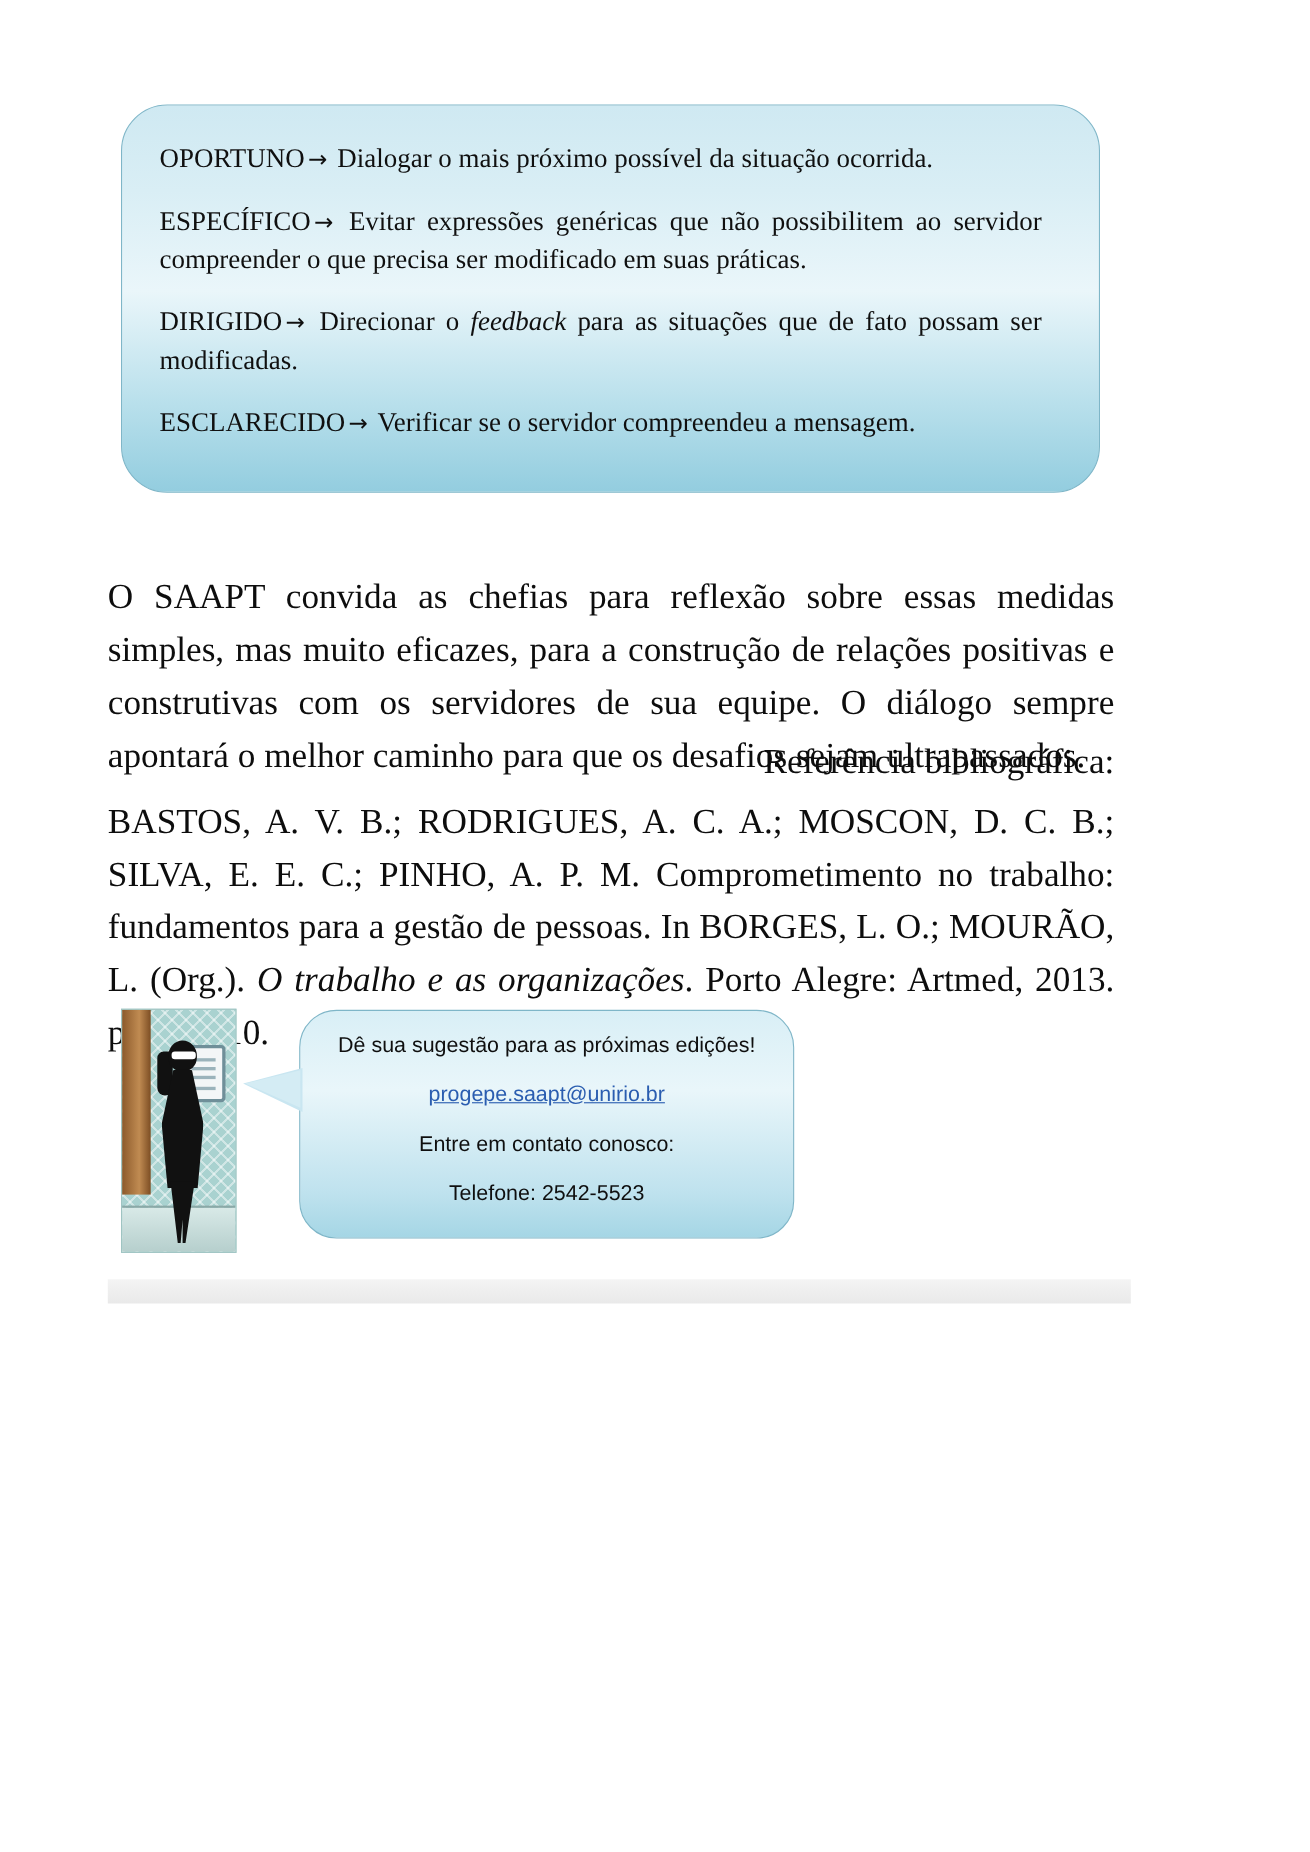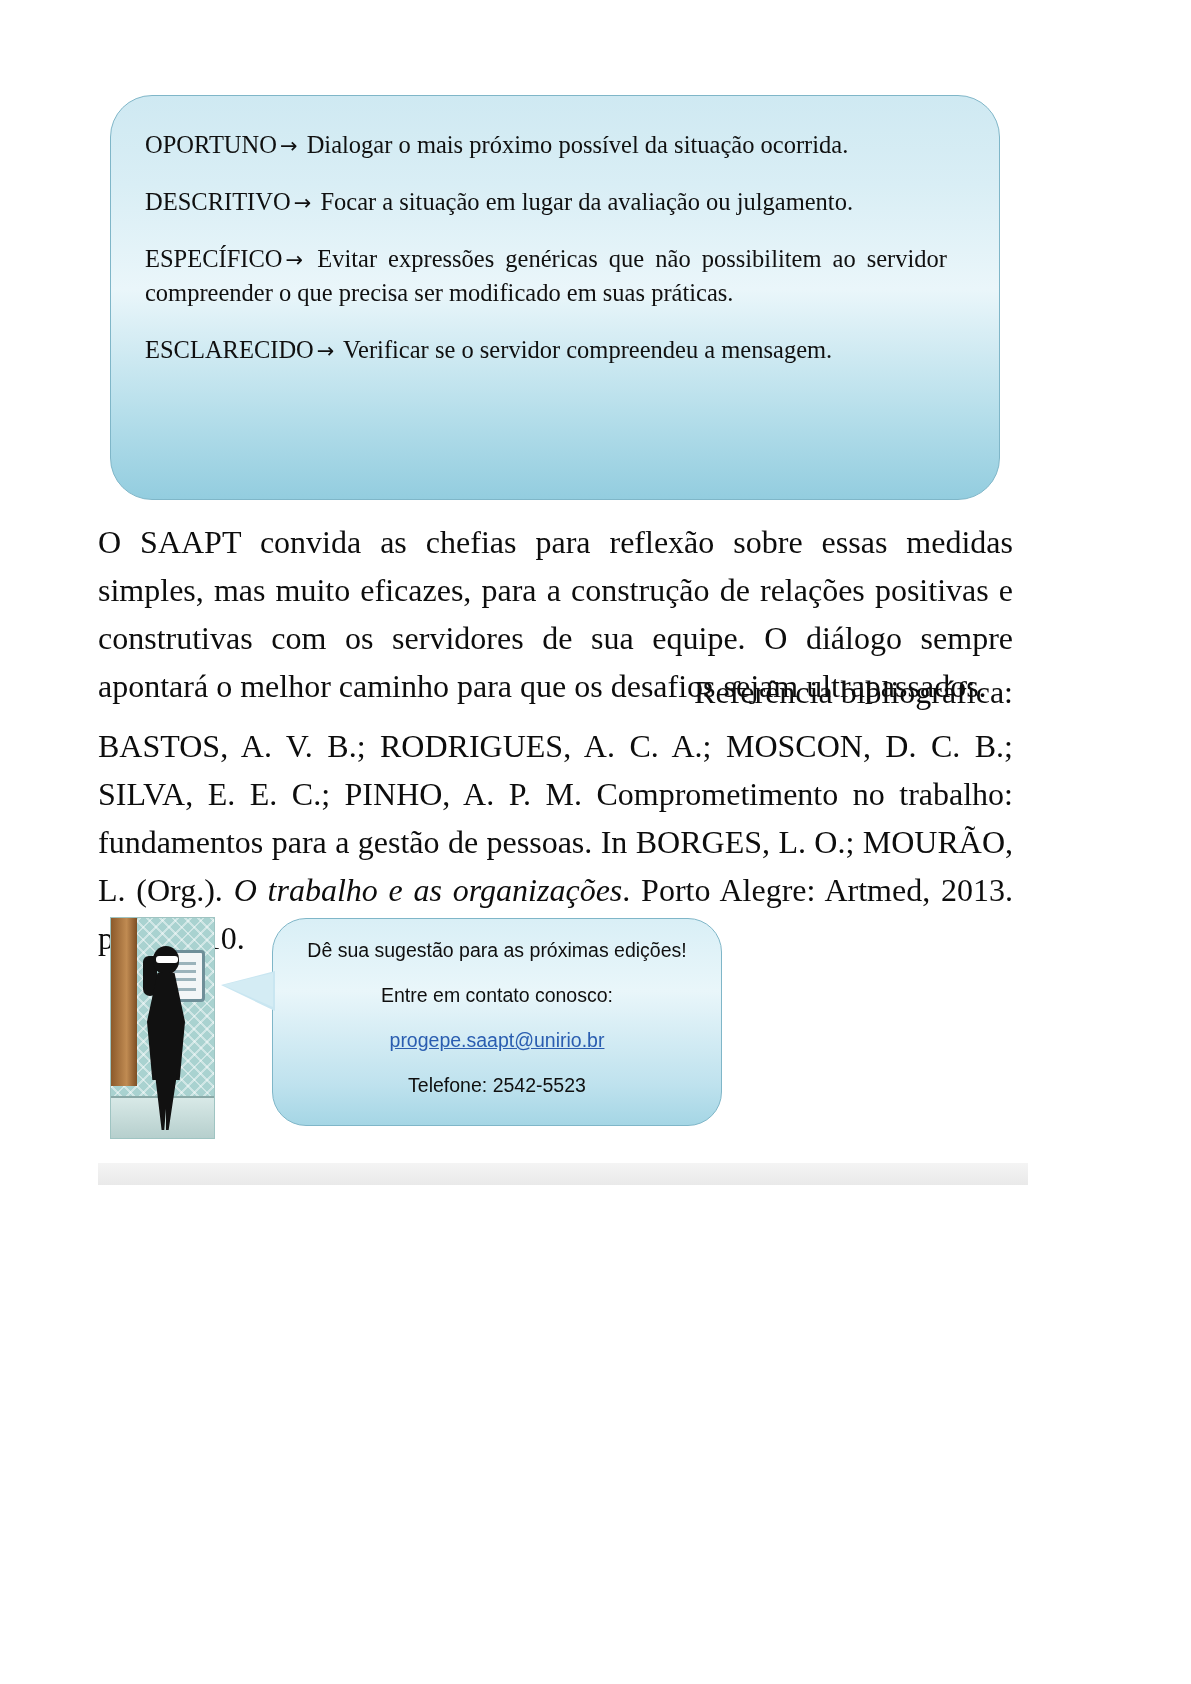--- a/index.html
+++ b/index.html
@@ -15,21 +15,21 @@
     color: #000000;
     overflow: hidden;
   }
 
   
   .callout-box {
     position: absolute;
     left: 110px;
     top: 95px;
     width: 890px;
-    height: 405px;
+    height: 353px;
     border-radius: 42px;
     border: 1px solid #7fb6c8;
     background: linear-gradient(to bottom, #cfe9f2 0%, #d9eef5 22%, #eaf6fa 48%, #b7dfeb 78%, #93cddf 100%);
     box-sizing: border-box;
     padding: 32px 52px 10px 34px;
   }
   .callout-box p {
     margin: 0 0 22px 0;
     font-size: 24.5px;
     line-height: 1.42;
@@ -178,28 +178,28 @@
 </style>
 </head>
 <body>
 
 <div class="callout-box">
 
   <p>
     <span class="term">OPORTUNO</span><span class="arrow">→</span><span> Dialogar o mais próximo possível da situação ocorrida.</span>
   </p>
 
-  <p>
-    <span class="term">DESCRITIVO</span><span class="arrow">→</span><span> Focar a situação em lugar da avaliação ou julgamento.</span>
-  </p>
 
   <p>
     <span class="term">ESPECÍFICO</span><span class="arrow">→</span><span> Evitar expressões genéricas que não possibilitem ao servidor compreender o que precisa ser modificado em suas práticas.</span>
   </p>
 
+  <p>
+    <span class="term">DIRIGIDO</span><span class="arrow">→</span><span> Direcionar o </span><span class="ital">feedback</span><span> para as situações que de fato possam ser modificadas.</span>
+  </p>
 
   <p>
     <span class="term">ESCLARECIDO</span><span class="arrow">→</span><span> Verificar se o servidor compreendeu a mensagem.</span>
   </p>
 
 </div>
 
 <div class="para" id="para-saapt">O SAAPT convida as chefias para reflexão sobre essas medidas simples, mas muito eficazes, para a construção de relações positivas e construtivas com os servidores de sua equipe. O diálogo sempre apontará o melhor caminho para que os desafios sejam ultrapassados.</div>
 
 <div class="para" id="ref-label">Referência bibliográfica:</div>
@@ -216,18 +216,18 @@
     <div class="p-head"></div>
     <div class="p-glasses"></div>
     <div class="p-body"></div>
     <div class="p-legs"></div>
   </div>
 </div>
 
 <div class="bubble">
   <div class="bubble-tail"></div>
   <p>Dê sua sugestão para as próximas edições!</p>
+  <p><a href="#">progepe.saapt@unirio.br</a></p>
   <p>Entre em contato conosco:</p>
-  <p><a href="#">progepe.saapt@unirio.br</a></p>
   <p>Telefone: 2542-5523</p>
 </div>
 
 <div class="footer-band"></div>
 
 </body></html>

